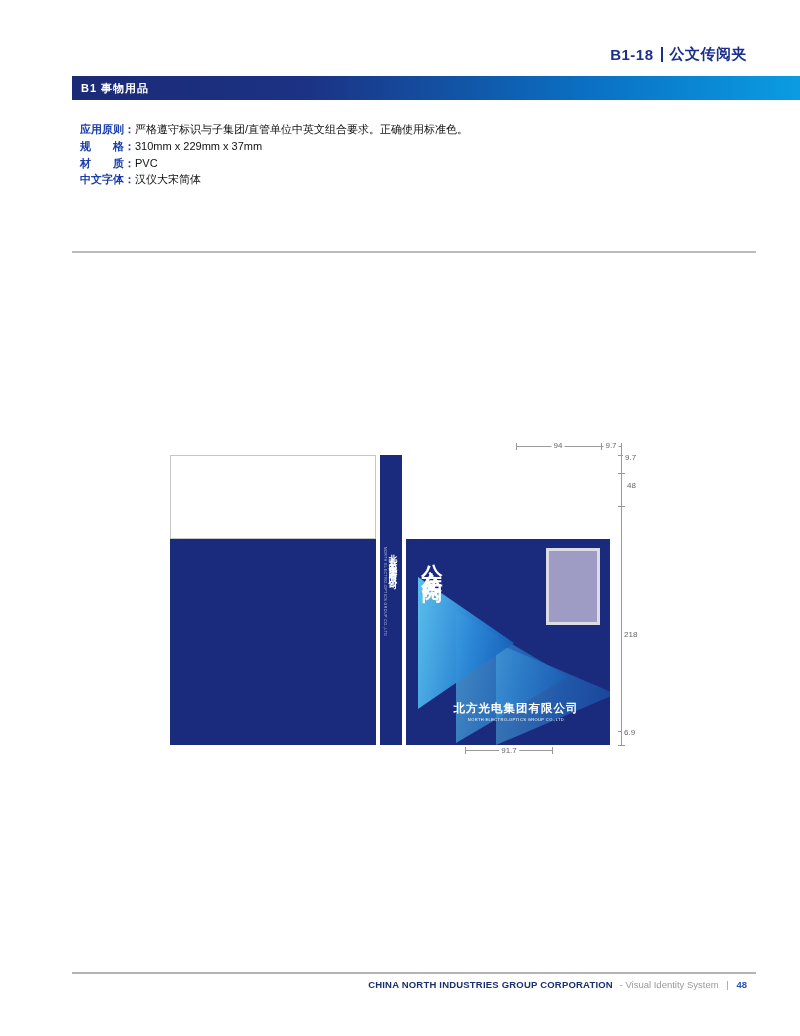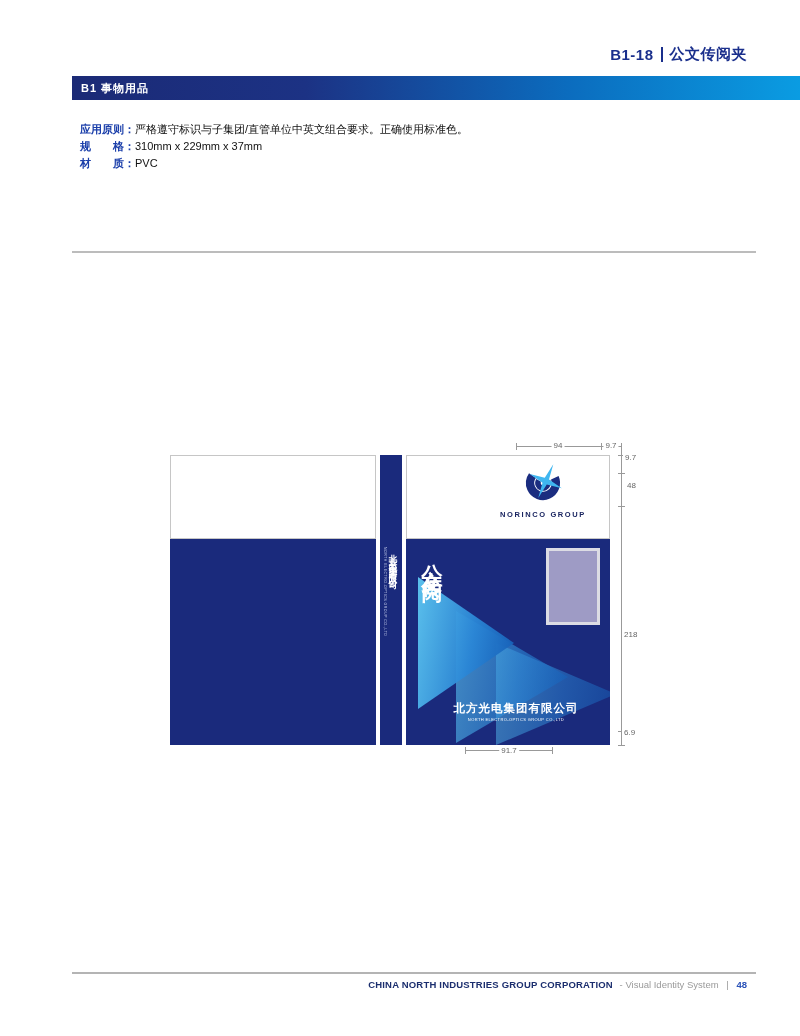--- a/index.html
+++ b/index.html
@@ -95,48 +95,39 @@
 <div class="specs">
   <div class="spec-row">
     <span class="spec-label">应用原则：</span><span class="spec-value">严格遵守标识与子集团/直管单位中英文组合要求。正确使用标准色。</span>
   </div>
   <div class="spec-row">
     <span class="spec-label">规　　格：</span><span class="spec-value">310mm x 229mm x 37mm</span>
   </div>
   <div class="spec-row">
     <span class="spec-label">材　　质：</span><span class="spec-value">PVC</span>
   </div>
+  <div class="spec-row">
+    <span class="spec-label">中文字体：</span><span class="spec-value">汉仪大宋简体</span>
+  </div>
 </div>
 
 <div class="divider"></div>
 
 <div class="folder">
 
   <div class="back-white"></div>
   <div class="back-blue navy"></div>
 
   <div class="spine navy">
     <div class="spine-text">
       <span class="spine-en">NORTH ELECTRO-OPTICS GROUP CO.,LTD</span>
       <span class="spine-cn">北方光电集团有限公司</span>
     </div>
   </div>
 
-  <div class="front-white">
-    <div class="logo-block">
-      <svg width="48" height="42" viewBox="0 0 52 44">
-        <g transform="rotate(-24 26 22)">
-          <circle cx="26" cy="22" r="14" fill="none" stroke="#1b2d80" stroke-width="9" stroke-dasharray="58 30"></circle>
-          <circle cx="26" cy="22" r="5.5" fill="none" stroke="#1b2d80" stroke-width="6" stroke-dasharray="22 13"></circle>
-        </g>
-        <path transform="rotate(24 29 20)" d="M29 0 L31.5 17 L48 20 L31.5 23 L29 40 L26.5 23 L10 20 L26.5 17 Z" fill="#3fb6f0"></path>
-      </svg>
-      <div class="logo-wordmark">NORINCO GROUP</div>
-    </div>
-  </div>
 
   <div class="front-blue navy">
     <div class="tri tri3"></div>
     <div class="tri tri2"></div>
     <div class="tri tri1"></div>
     <div class="cover-title">公文传阅</div>
     <div class="doc-window"></div>
     <div class="cover-company">
       <div class="cover-company-cn">北方光电集团有限公司</div>
       <div class="cover-company-en">NORTH ELECTRO-OPTICS GROUP CO.,LTD</div>

